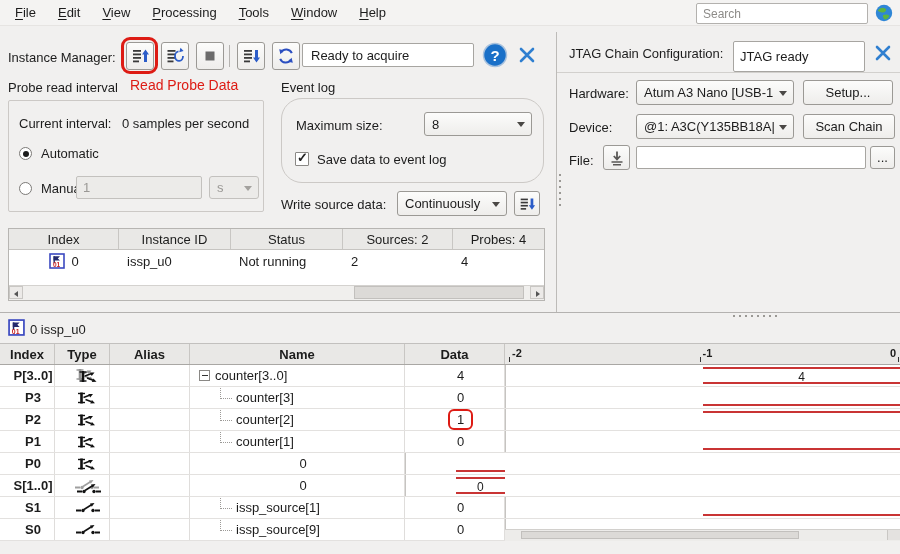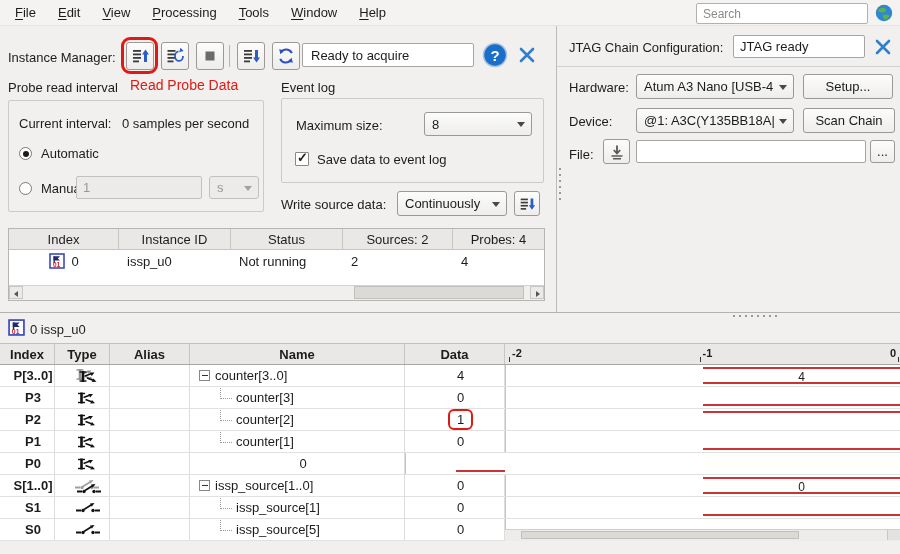--- a/index.html
+++ b/index.html
@@ -20,21 +20,21 @@
   .menubar{position:absolute;left:0;top:0;width:900px;height:26px;background:#f4f3f2;
     border-bottom:1px solid #e6e4e2;display:flex;align-items:center;padding-left:4px;box-sizing:border-box;}
   .menu-item{padding:3px 11px;cursor:default;}
   .searchbox{position:absolute;right:32px;top:3px;width:158px;height:17px;border:1px solid #b3b1ae;
     background:#fff;font-family:"Liberation Sans",sans-serif;font-size:12px;color:#555;padding:1px 6px;border-radius:2px;}
   .searchbox::placeholder{color:#8d8b88;}
   .globe{position:absolute;right:7px;top:4px;width:18px;height:18px;}
 
   
   .panel-left{position:absolute;left:0;top:26px;width:556px;height:286px;}
-  .panel-right{position:absolute;left:556px;top:26px;width:344px;height:286px;border-left:1px solid #bdbbb8;box-sizing:border-box;}
+  .panel-right{position:absolute;left:556px;top:32px;width:344px;height:286px;border-left:1px solid #bdbbb8;box-sizing:border-box;}
   .panel-right .splitter-dots{position:absolute;left:2px;top:142px;width:2px;height:32px;
     background:repeating-linear-gradient(#9a9894 0 2px,transparent 2px 6px);}
   .panel-bottom{position:absolute;left:0;top:312px;width:900px;height:298px;border-top:1px solid #b4b2b0;box-sizing:border-box;background:#f1f0ef;}
   .panel-bottom .splitter-dots-h{position:absolute;left:733px;top:2px;height:2px;width:44px;
     background:repeating-linear-gradient(90deg,#9a9894 0 2px,transparent 2px 6px);}
 
   
   .im-label{position:absolute;left:8px;top:24px;}
   .tbtn{position:absolute;top:16px;width:28px;height:28px;border:1px solid #9b9995;border-radius:3px;
     background:linear-gradient(#fcfcfb,#eeedeb);display:flex;align-items:center;justify-content:center;box-sizing:border-box;}
@@ -47,21 +47,21 @@
   .closex{position:absolute;width:18px;height:18px;}
   .closex-im{left:518px;top:20px;}
   .annot-text{position:absolute;left:130px;top:51px;color:var(--annotation-red);font-size:14px;}
 
   .section-label{position:absolute;font-size:13px;color:#1c1c1c;}
   .lbl-pri{left:8px;top:54px;} .lbl-ev{left:281px;top:54px;}
 
   
   .groupbox{position:absolute;border:1px solid #ccc9c6;border-radius:2px;box-sizing:border-box;}
   .gb-probe{left:8px;top:74px;width:256px;height:112px;}
-  .gb-event{left:281px;top:72px;width:263px;height:85px;}
+  .gb-event{left:281px;top:72px;width:263px;height:85px;border-radius:21px;}
   .inline-lbl{position:absolute;}
 
   .radio{position:absolute;width:13px;height:13px;border:1px solid #7c7a77;border-radius:50%;background:#fff;box-sizing:border-box;}
   .radio.sel::after{content:"";position:absolute;left:2.5px;top:2.5px;width:6px;height:6px;border-radius:50%;background:#1c1c1c;}
   .checkbox{position:absolute;width:14px;height:14px;border:1px solid #8a8885;background:#fff;box-sizing:border-box;border-radius:1px;}
   .checkbox.checked::after{content:"✓";position:absolute;left:1px;top:-3px;font-size:13px;font-weight:bold;color:#222;}
 
   .txt-input{border:1px solid #a7a5a1;background:#fff;border-radius:2px;font-family:"Liberation Sans",sans-serif;
     font-size:13px;color:#1c1c1c;padding:0 6px;box-sizing:border-box;position:absolute;}
   .txt-input:disabled{background:#ecebe9;color:#9a9895;border-color:#c3c1be;}
@@ -87,21 +87,21 @@
   .hscroll{position:absolute;left:0;bottom:0;width:535px;height:14px;background:#f0efed;border-top:1px solid #d4d2cf;}
   .hs-arrow{position:absolute;top:0;width:14px;height:13px;background:#eceae8;border:1px solid #c9c7c4;box-sizing:border-box;}
   .hs-arrow::after{content:"";position:absolute;top:3.5px;width:0;height:0;border-top:3px solid transparent;border-bottom:3px solid transparent;}
   .hs-left{left:0;} .hs-left::after{left:4px;border-right:4px solid #555;}
   .hs-right{right:0;} .hs-right::after{left:5px;border-left:4px solid #555;}
   .hs-thumb{position:absolute;left:345px;top:0;width:170px;height:13px;background:#dcdad7;border:1px solid #c2c0bd;box-sizing:border-box;}
 
   
   .jtag-head{position:absolute;left:0;top:0;width:100%;height:40px;border-bottom:1px solid #d2d0cd;}
   .jt-title{position:absolute;left:12px;top:14px;}
-  .jt-status{left:176px;top:9px;width:132px;height:23px;}
+  .jt-status{left:176px;top:9px;width:132px;height:31px;}
   .closex-jt{left:317px;top:12px;}
   .jt-lbl-hw{left:12px;top:54px;} .jt-lbl-dev{left:12px;top:88px;} .jt-lbl-file{left:12px;top:121px;}
   .dd-hw{left:79px;top:48px;width:158px;height:25px;}
   .dd-dev{left:79px;top:82px;width:158px;height:25px;}
   .btn-setup{left:246px;top:48px;width:90px;height:25px;}
   .btn-scan{left:246px;top:82px;width:92px;height:25px;}
   .btn-fileicon{left:46px;top:113px;width:27px;height:25px;}
   .jt-file{left:79px;top:114px;width:230px;height:23px;}
   .btn-browse{left:313px;top:114px;width:25px;height:23px;}
 
@@ -317,21 +317,21 @@
     <input class="txt-input jt-status" type="text" readonly="" value="JTAG ready" style="">
     <span class="closex closex-jt">
       <svg width="18" height="18" viewBox="0 0 18 18">
         <path d="M3,3 L15,15 M15,3 L3,15" stroke="#2f7fd0" stroke-width="2.6" stroke-linecap="round"></path>
       </svg>
     </span>
   </div>
 
   <span class="inline-lbl jt-lbl-hw">Hardware:</span>
   <div class="dropdown dd-hw">
-    <span style="white-space:nowrap;overflow:hidden;">Atum A3 Nano [USB-4</span>
+    <span style="white-space:nowrap;overflow:hidden;">Atum A3 Nano [USB-1</span>
     <span class="arr"></span>
   </div>
   <div class="pushbtn btn-setup">
     <span>Setup...</span>
   </div>
 
   <span class="inline-lbl jt-lbl-dev">Device:</span>
   <div class="dropdown dd-dev">
     <span style="white-space:nowrap;overflow:hidden;">@1: A3C(Y135BB18A|</span>
     <span class="arr"></span>
@@ -530,24 +530,20 @@
       <line x1="2" y1="11.5" x2="7" y2="11.5" stroke="#111" stroke-width="2"></line>
       <circle cx="9" cy="11.5" r="1.7" fill="#111"></circle>
       <line x1="10" y1="10.5" x2="17.5" y2="5.8" stroke="#111" stroke-width="1.6"></line>
       <polygon points="20.5,4 16,4.6 17.8,7.8" fill="#111"></polygon>
       <circle cx="19" cy="11.5" r="1.7" fill="#111"></circle>
       <line x1="21" y1="11.5" x2="26" y2="11.5" stroke="#111" stroke-width="2"></line>
     </g>
   </svg>
 </div>
           <div class="sg-c sg-alias"></div>
-          <div class="sg-c sg-name">
-            <span class="expander"></span>
-            <span class="nm">issp_source[1..0]</span>
-          </div>
           <div class="sg-c sg-data">
             <span class="dval">0</span>
           </div>
           <div class="sg-c sg-wave">
             <div class="seg bus">
               <span class="buslabel">0</span>
             </div>
           </div>
         </div>
         <div class="sig-row">
@@ -582,21 +578,21 @@
     <circle cx="8" cy="9.5" r="1.7" fill="#111"></circle>
     <line x1="9" y1="8.5" x2="16.5" y2="3.8" stroke="#111" stroke-width="1.6"></line>
     <polygon points="19.5,2 15,2.6 16.8,5.8" fill="#111"></polygon>
     <circle cx="18" cy="9.5" r="1.7" fill="#111"></circle>
     <line x1="20" y1="9.5" x2="25" y2="9.5" stroke="#111" stroke-width="2"></line>
   </svg>
 </div>
           <div class="sg-c sg-alias"></div>
           <div class="sg-c sg-name">
             <span class="treedots"></span>
-            <span class="nm">issp_source[5]</span>
+            <span class="nm">issp_source[9]</span>
           </div>
           <div class="sg-c sg-data">
             <span class="dval">0</span>
           </div>
           <div class="sg-c sg-wave">
             <div class="seg low"></div>
           </div>
         </div>
       </div>
     <div class="sp-hscroll">

